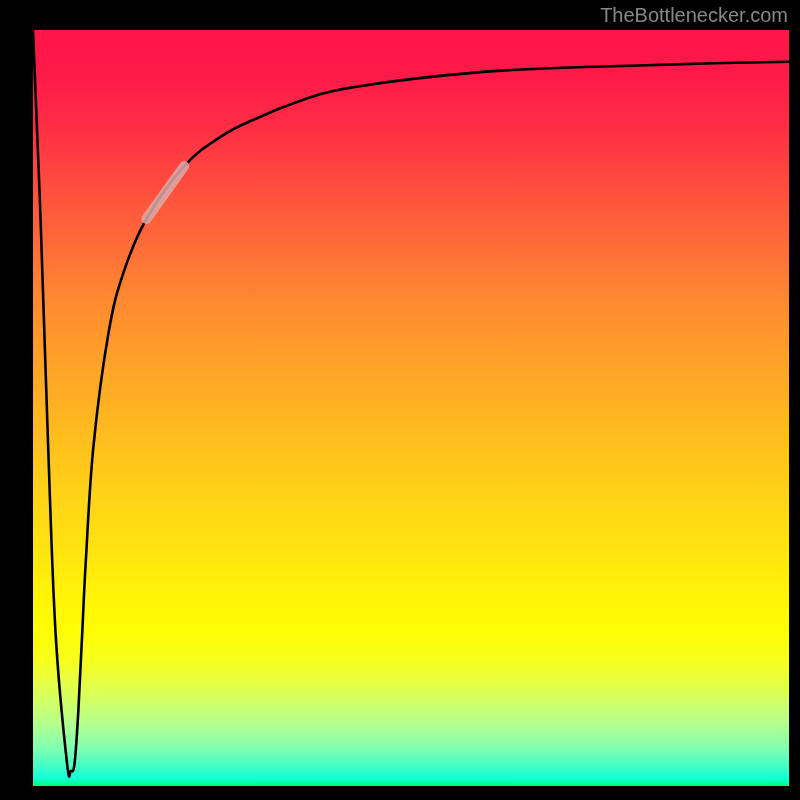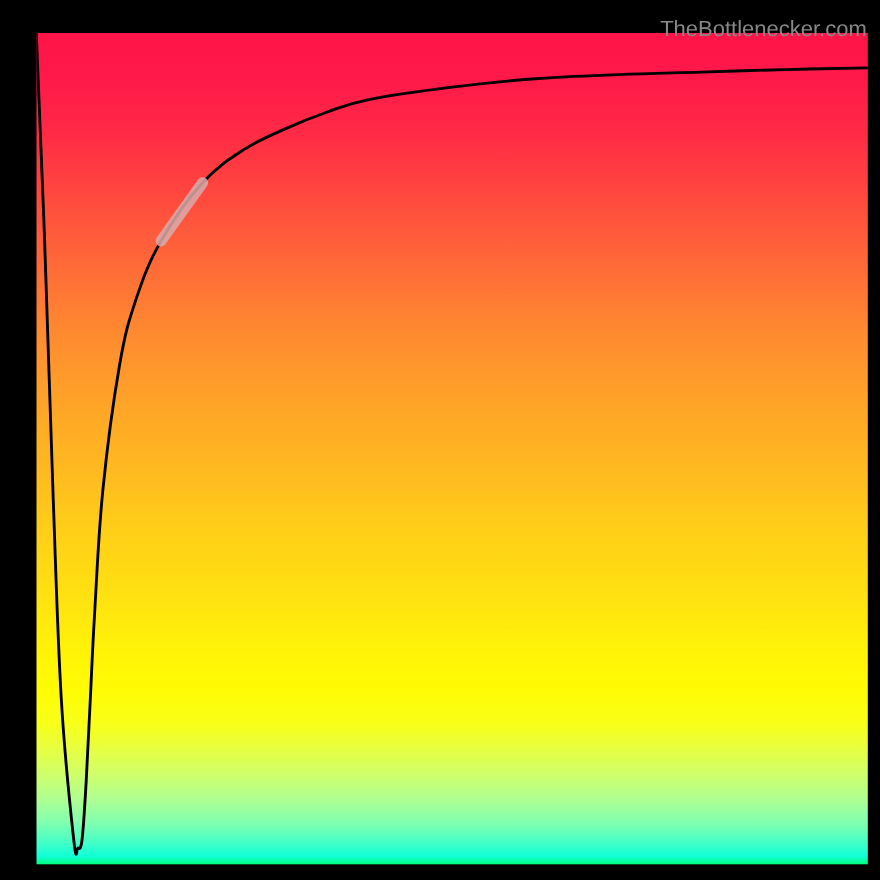--- a/index.html
+++ b/index.html
@@ -9,21 +9,21 @@
   }
   body {
     width: 800px;
     height: 800px;
     background: #000;
     position: relative;
     overflow: hidden;
   }
   .source-label {
     position: absolute;
-    top: 16px;
+    top: 4px;
     right: 12px;
     color: #888;
     font-family: Arial, Helvetica, sans-serif;
     font-size: 20px;
     font-weight: 500;
     z-index: 10;
   }
   .plot-area {
     position: absolute;
     left: 33px;

